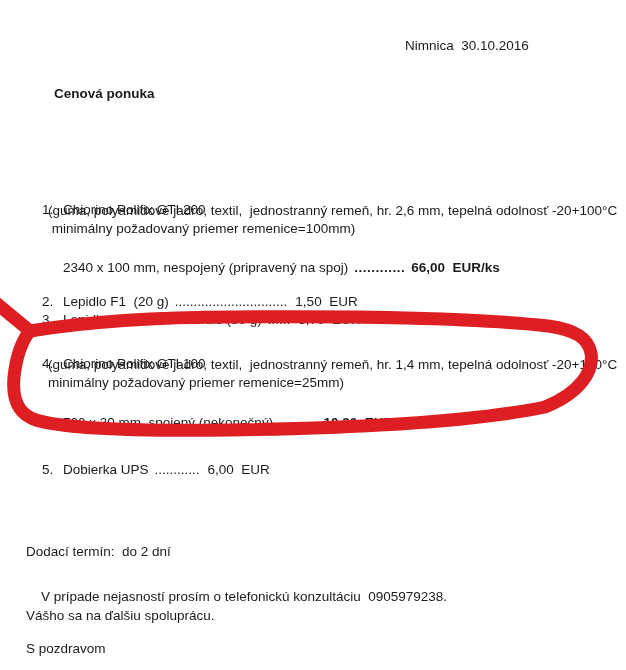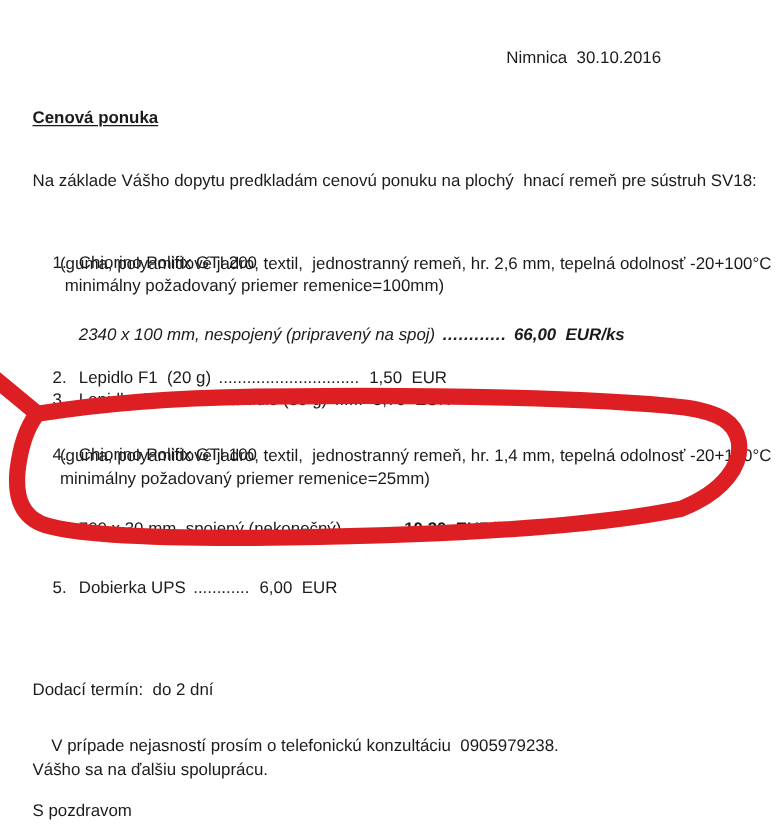--- a/index.html
+++ b/index.html
@@ -15,22 +15,22 @@
     overflow: hidden;
   }
   .doc-line {
     position: absolute;
     white-space: pre;
     line-height: 17px;
   }
   .bold { font-weight: normal; }
   .title-line {
     font-weight: bold;
-    text-decoration: underline;
     text-underline-offset: 2px;
+    margin-left: 28px;
   }
   .num {
     display: inline-block;
     width: 21px;
   }
   .dots { margin: 0 6px; font-weight: bold; letter-spacing: 0.5px; }
   .price { font-weight: bold; }
   .gap-md { margin: 0 8px 0 6px; }
   .annotation-svg {
     position: absolute;
@@ -41,28 +41,27 @@
 </style>
 </head>
 <body>
 
 <div class="page">
 
   <div class="doc-line" style="left:405px; top:37px;">Nimnica  30.10.2016</div>
 
   <div class="doc-line title-line" style="left:26px; top:85px;">Cenová ponuka</div>
 
-  <div class="doc-line" style="left:26px; top:136px;">Na základe Vášho dopytu predkladám cenovú ponuku na plochý  hnací remeň pre sústruh SV18:</div>
 
   <div class="doc-line bold" style="left:27px; top:184px;">
     <span class="num">1.</span><span>Chiorino Polifix GTI 200</span>
   </div>
   <div class="doc-line" style="left:48px; top:202px;">(guma, polyamidové jadro, textil,  jednostranný remeň, hr. 2,6 mm, tepelná odolnosť -20+100°C</div>
   <div class="doc-line" style="left:48px; top:220px;"> minimálny požadovaný priemer remenice=100mm)</div>
-  <div class="doc-line" style="left:48px; top:242px;font-style:italic;">
+  <div class="doc-line" style="left:48px; top:242px;">
     <span>2340 x 100 mm, nespojený (pripravený na spoj)</span><span class="dots">............</span><span class="price">66,00  EUR/ks</span>
   </div>
 
   <div class="doc-line bold" style="left:27px; top:276px;">
     <span class="num">2.</span><span>Lepidlo F1  (20 g)</span><span class="gap-md">..............................</span><span>1,50  EUR</span>
   </div>
 
   <div class="doc-line bold" style="left:27px; top:294px;">
     <span class="num">3.</span><span>Lepidlo  DML 400 + tužidlo (80 g)</span><span class="gap-md">......</span><span>5,70  EUR</span>
   </div>

